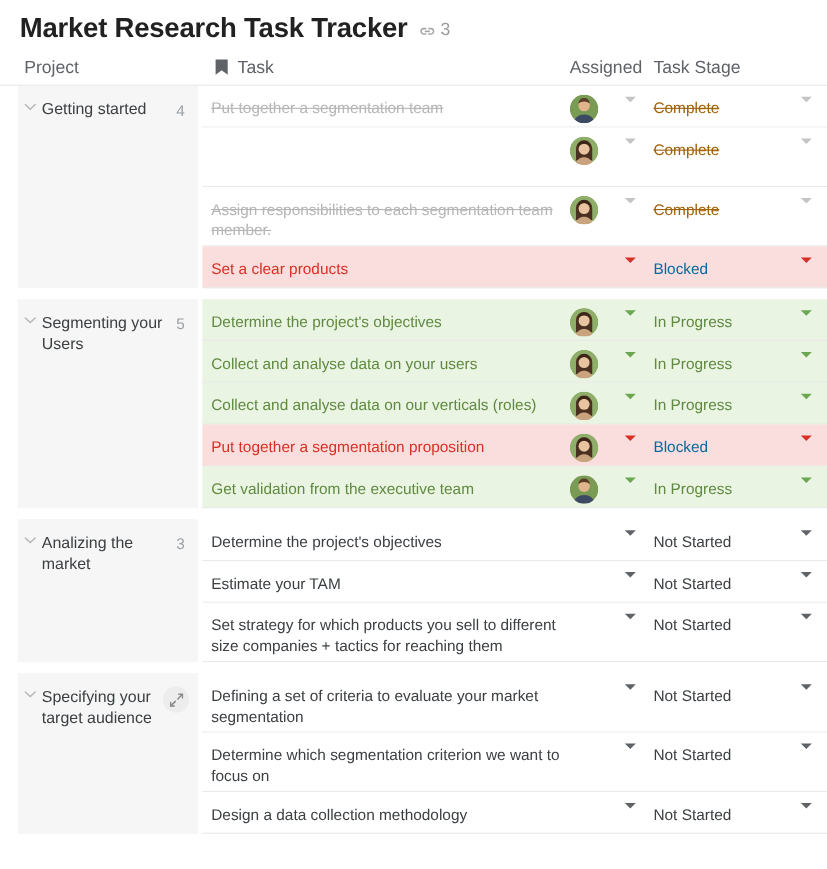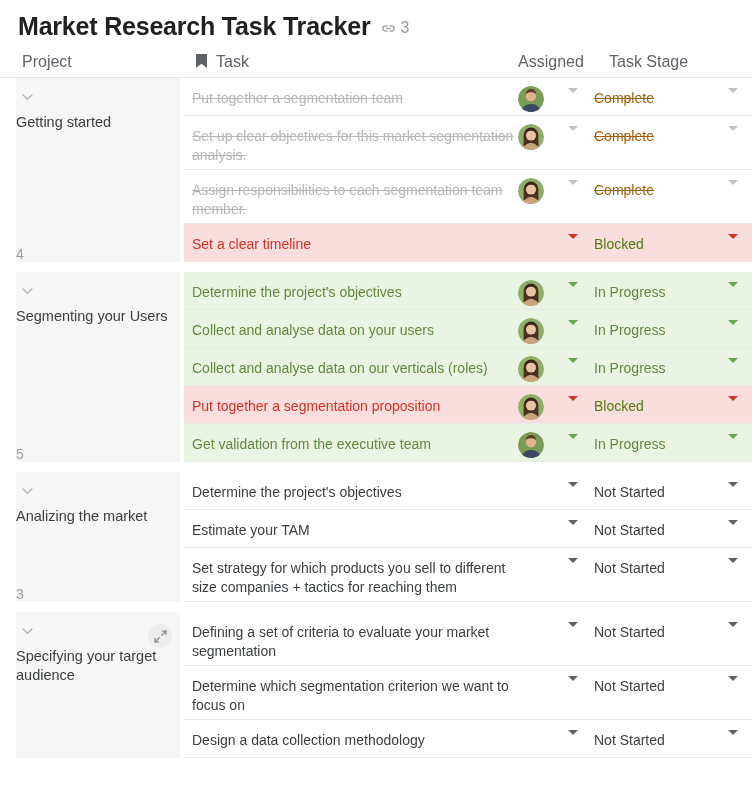--- a/index.html
+++ b/index.html
@@ -47,21 +47,21 @@
   .col-header .hdr {
     position: absolute;
     top: 3px;
     font-size: 16px;
     color: #5f6368;
     white-space: nowrap;
   }
   .hdr-project   { left: 22px; }
   .hdr-task      { left: 216px; }
   .hdr-assigned  { left: 518px; }
-  .hdr-stage     { left: 609px; }
+  .hdr-stage     { left: 594px; }
   .bookmark-icon {
     position: absolute;
     left: 195px;
     top: 3px;
   }
   .bookmark-icon svg { display: block; }
 
   
   .board {
     position: relative;
@@ -75,21 +75,20 @@
     width: 164px;
   }
   .project-cell {
     position: absolute;
     left: 0;
     width: 164px;
     background: #f6f6f6;
     display: flex;
     align-items: flex-start;
     padding-top: 13px;
-    flex-direction: column;
   }
   .proj-caret {
     width: 22px;
     flex: 0 0 22px;
     display: flex;
     justify-content: center;
     padding-top: 3px;
   }
   .proj-name {
     flex: 1 1 auto;
@@ -166,21 +165,21 @@
   .stage-text {
     position: absolute;
     left: 410px;
     top: 11px;
     font-size: 14px;
     line-height: 19px;
     color: #3c4043;
     white-space: nowrap;
   }
   .task-row.green .stage-text { color: #5f8a3f; }
-  .task-row.red   .stage-text { color: #4d7c0f; }
+  .task-row.red   .stage-text { color: #0369a1; }
   .task-row.done  .stage-text {
     color: #a16207;
     text-decoration: line-through;
   }
   .caret-stage {
     position: absolute;
     left: 544px;
     top: 15px;
   }
 
@@ -278,21 +277,20 @@
             <circle cx="13" cy="10" r="5.2" fill="#e2b48c"></circle>
             <path d="M3 26c1.2-5.4 5.1-8 10-8s8.8 2.6 10 8z" fill="#3d4a63"></path>
             <path d="M7.8 8.2c.4-3.6 2.6-5.2 5.2-5.2s4.8 1.6 5.2 5.2c-1.6-1.4-3.2-2-5.2-2s-3.6.6-5.2 2z" fill="#5a3d28"></path>
           </svg>
         </div>
         <span class="caret-assigned"><span class="caret gray-light"></span></span>
         <div class="stage-text">Complete</div>
         <span class="caret-stage"><span class="caret gray-light"></span></span>
       </div>
       <div class="task-row done" style="top: 38px; height: 54px;">
-        <div class="task-text">Set up clear objectives for this market segmentation analysis.</div>
         <div class="cell-avatar">
           <svg width="26" height="26" viewBox="0 0 26 26">
             <circle cx="13" cy="13" r="13" fill="#8fae6a"></circle>
             <path d="M5.6 22V11a7.4 7.4 0 0 1 14.8 0v11z" fill="#4a3020"></path>
             <circle cx="13" cy="11.6" r="5" fill="#e8c4a0"></circle>
             <path d="M4.6 26c1.4-4.6 4.8-7 8.4-7s7 2.4 8.4 7z" fill="#c9a27e"></path>
             <path d="M7.4 9.5C8 5.6 10.2 4 13 4s5 1.6 5.6 5.5c-1.3-2-3.3-3-5.6-3s-4.3 1-5.6 3z" fill="#3b2418"></path>
           </svg>
         </div>
         <span class="caret-assigned"><span class="caret gray-light"></span></span>
@@ -308,21 +306,21 @@
             <circle cx="13" cy="11.6" r="5" fill="#e8c4a0"></circle>
             <path d="M4.6 26c1.4-4.6 4.8-7 8.4-7s7 2.4 8.4 7z" fill="#c9a27e"></path>
             <path d="M7.4 9.5C8 5.6 10.2 4 13 4s5 1.6 5.6 5.5c-1.3-2-3.3-3-5.6-3s-4.3 1-5.6 3z" fill="#3b2418"></path>
           </svg>
         </div>
         <span class="caret-assigned"><span class="caret gray-light"></span></span>
         <div class="stage-text">Complete</div>
         <span class="caret-stage"><span class="caret gray-light"></span></span>
       </div>
       <div class="task-row red" style="top: 146px; height: 38px;">
-        <div class="task-text">Set a clear timeline</div>
+        <div class="task-text">Set a clear products</div>
         <span class="caret-assigned"><span class="caret red"></span></span>
         <div class="stage-text">Blocked</div>
         <span class="caret-stage"><span class="caret red"></span></span>
       </div>
       <div class="task-row green" style="top: 194px; height: 38px;">
         <div class="task-text">Determine the project's objectives</div>
         <div class="cell-avatar">
           <svg width="26" height="26" viewBox="0 0 26 26">
             <circle cx="13" cy="13" r="13" fill="#8fae6a"></circle>
             <path d="M5.6 22V11a7.4 7.4 0 0 1 14.8 0v11z" fill="#4a3020"></path>

